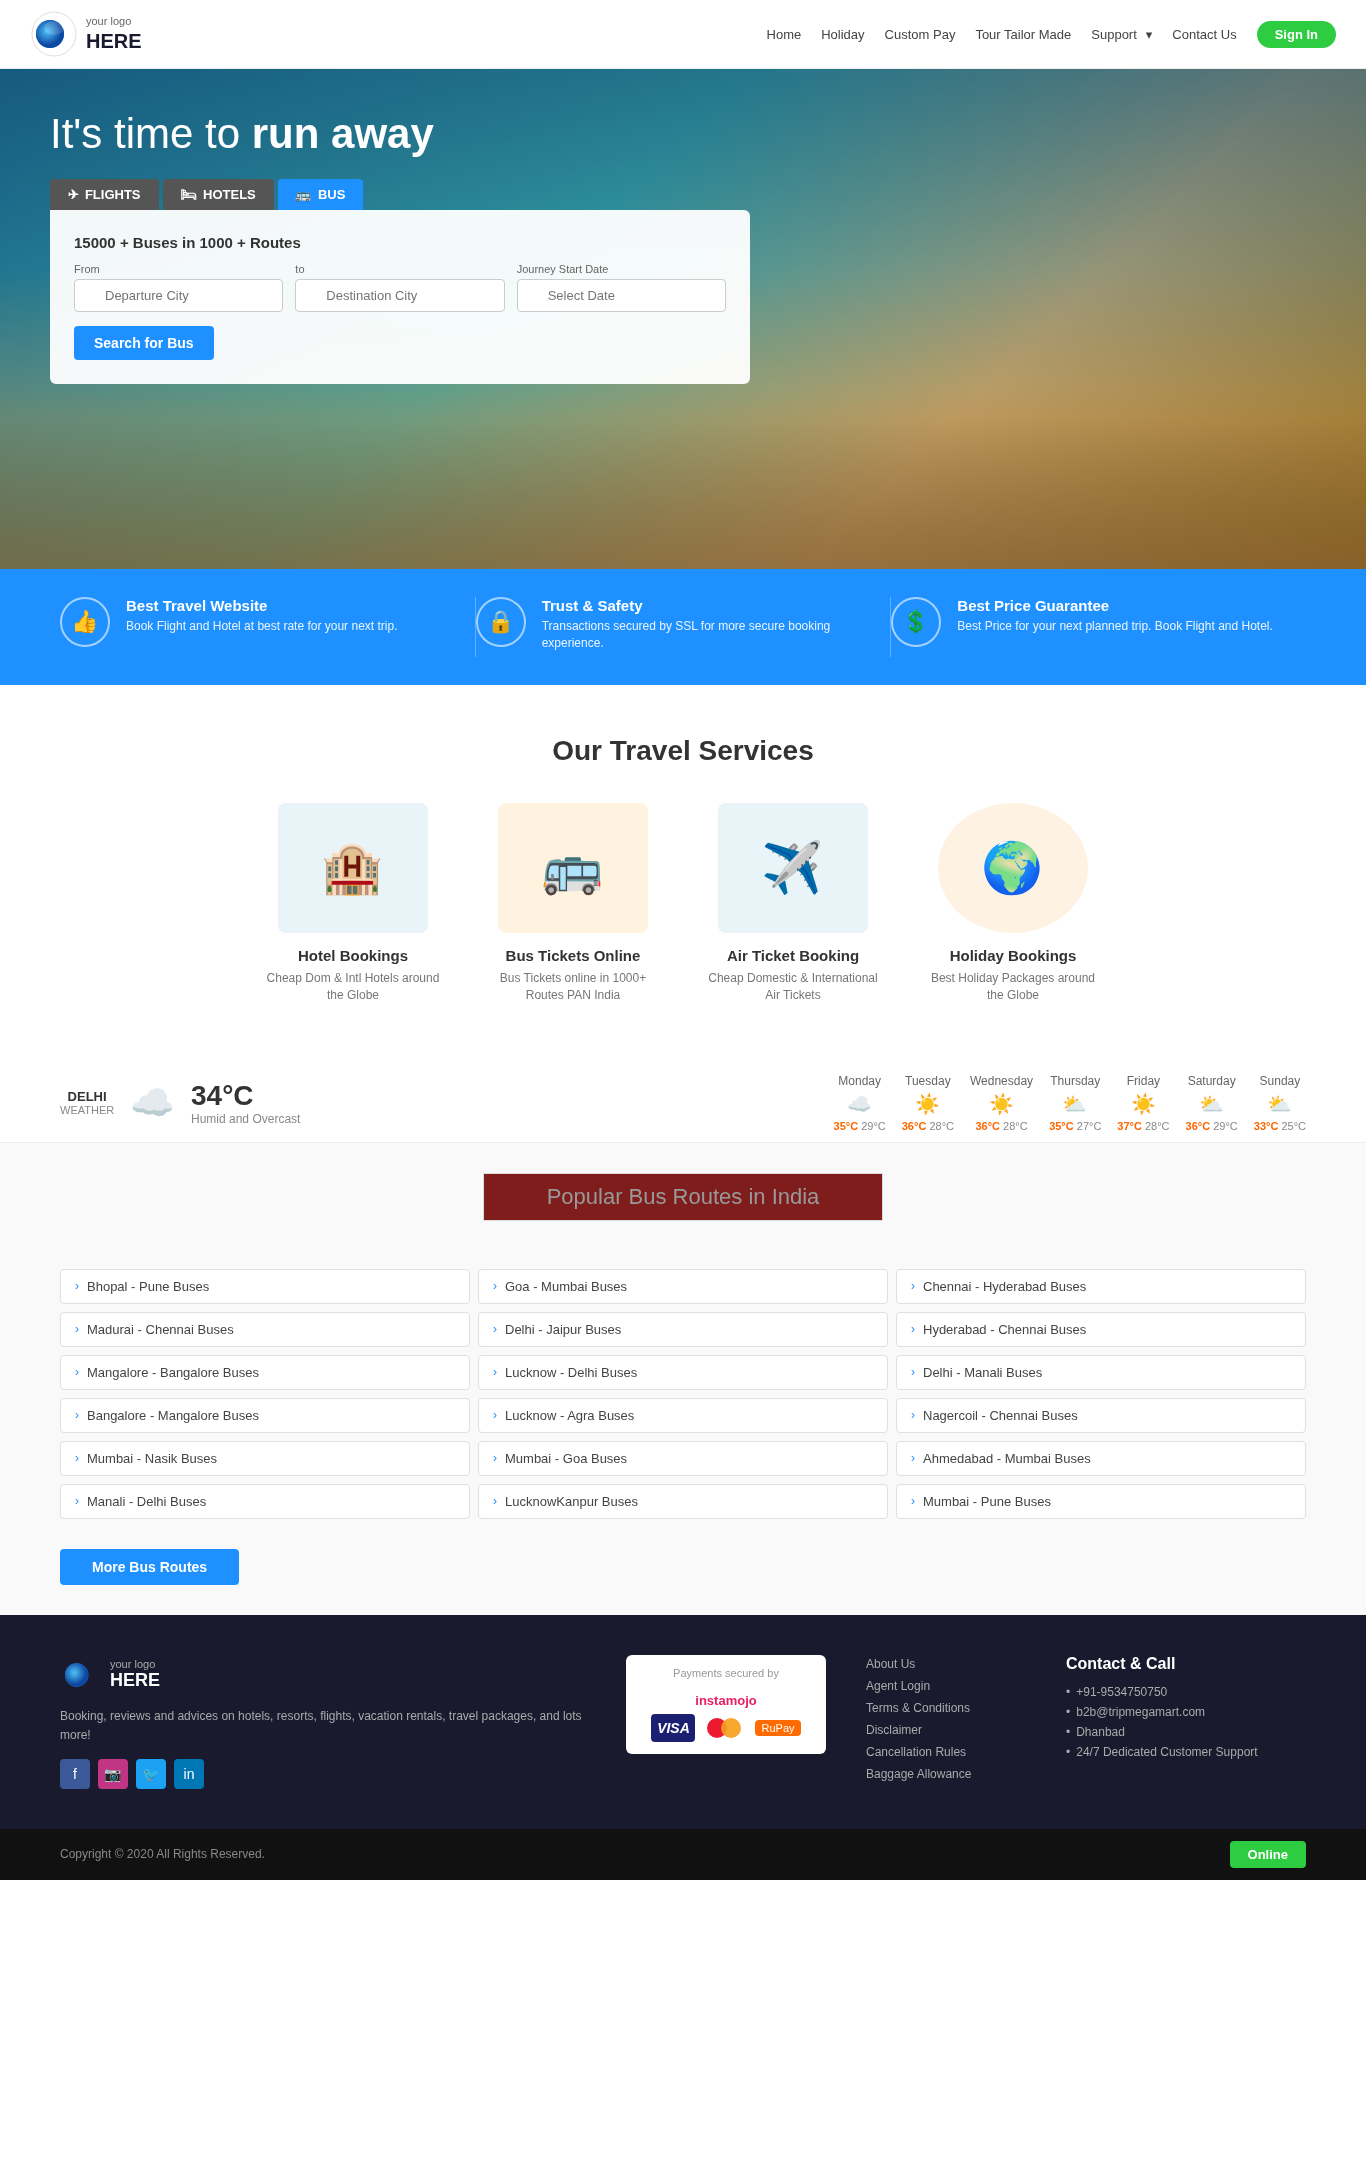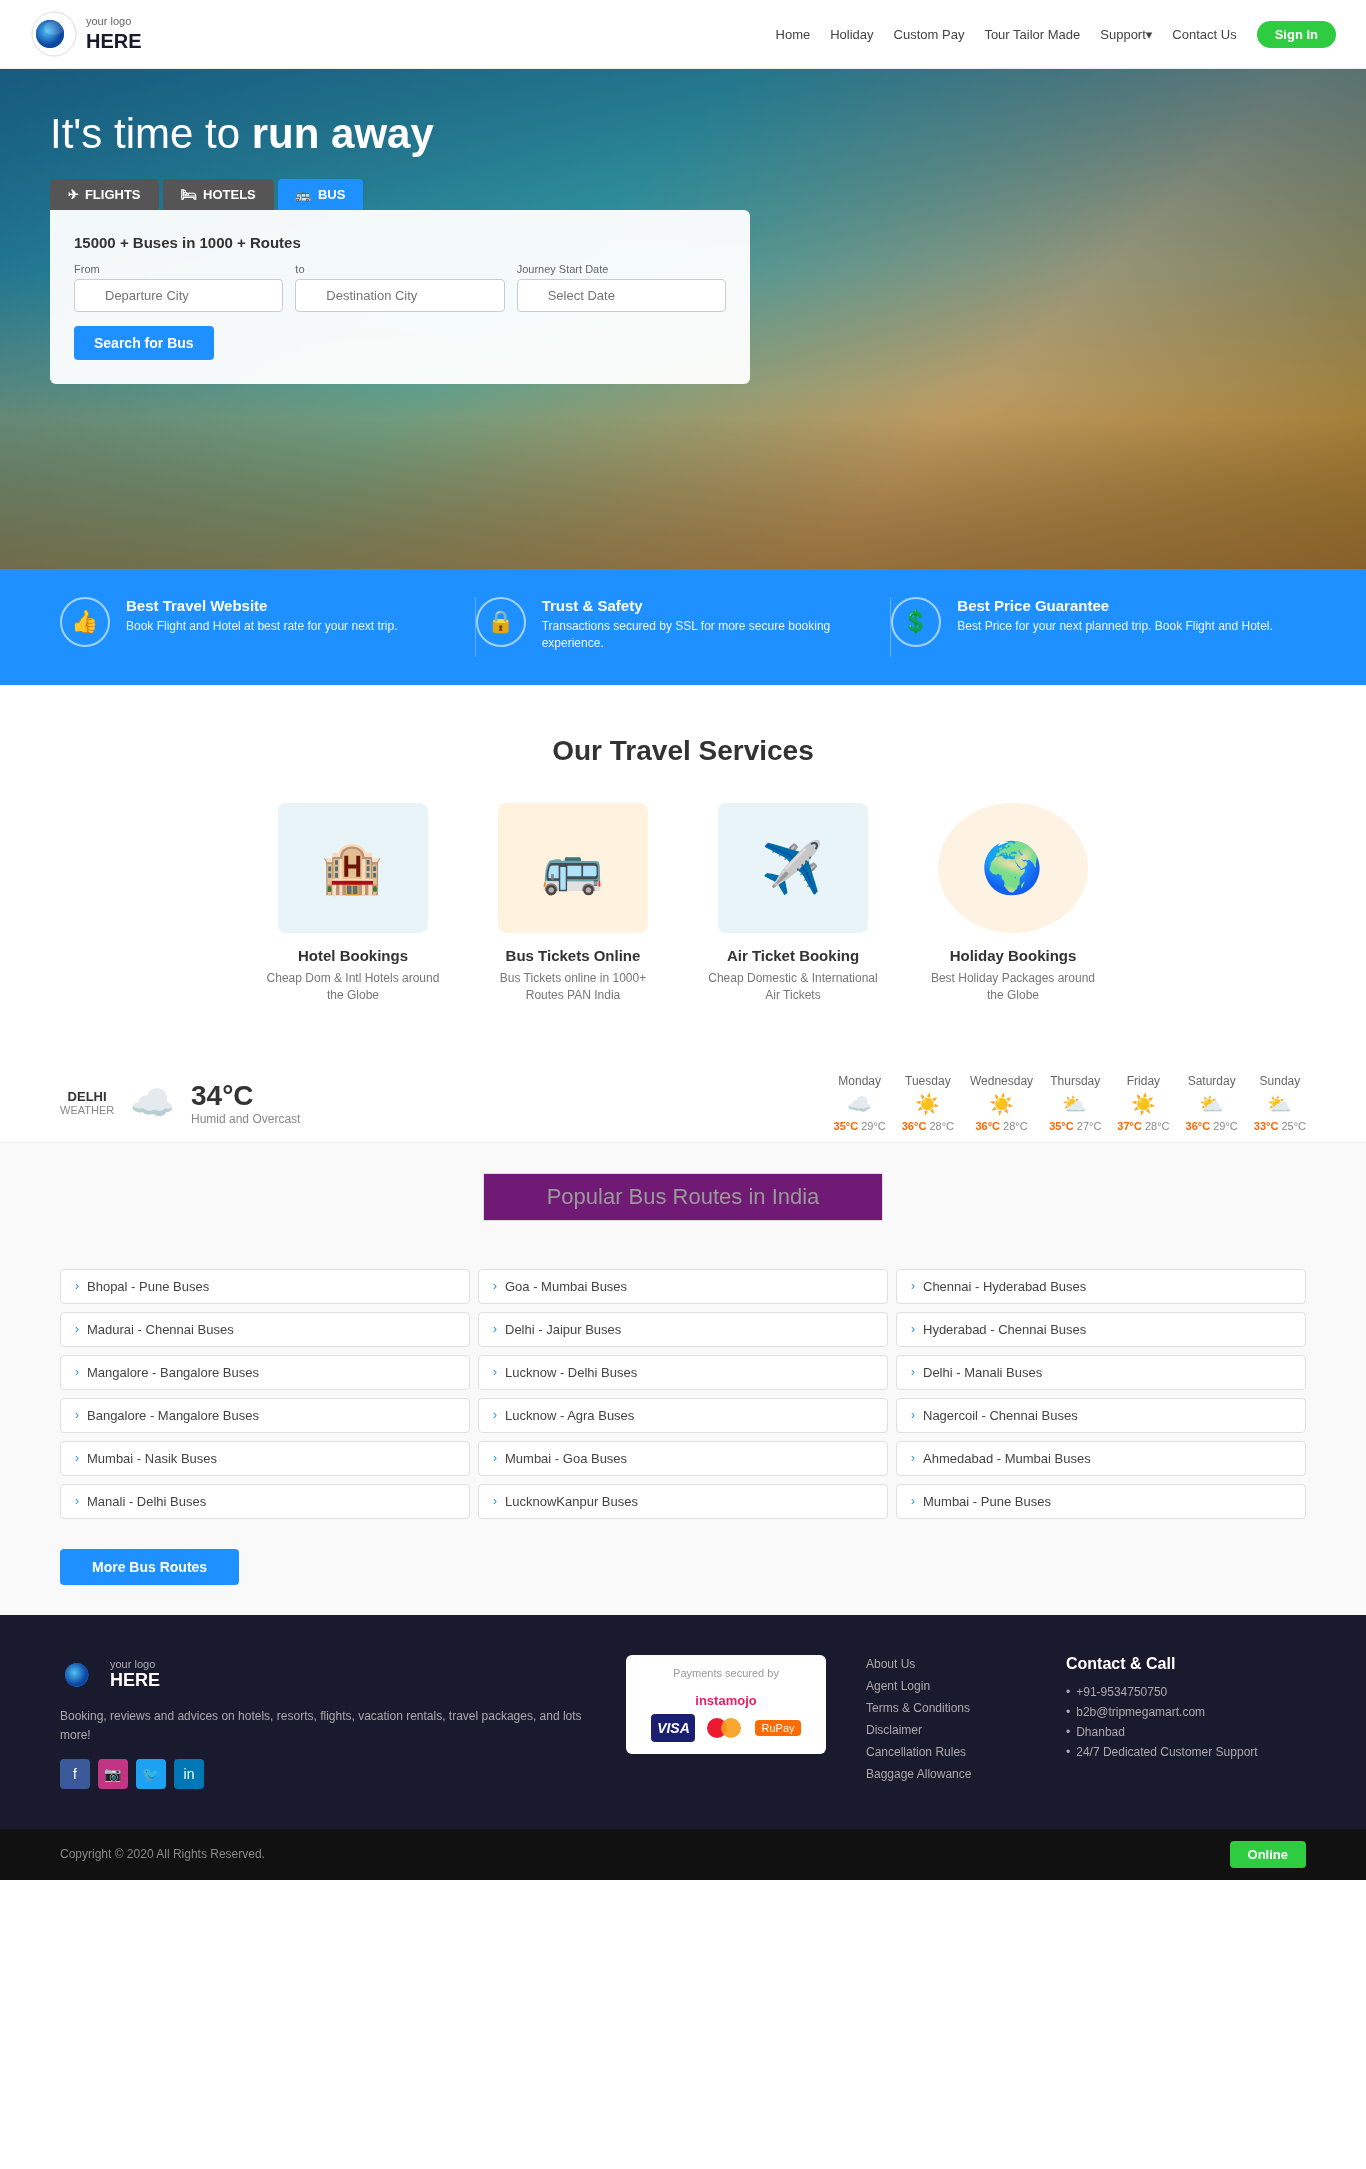--- a/index.html
+++ b/index.html
@@ -10,21 +10,21 @@
       display: flex; align-items: center; justify-content: space-between;
       padding: 10px 30px; background: #fff; border-bottom: 1px solid #eee;
       position: relative; z-index: 10;
     }
     .logo-area { display: flex; align-items: center; gap: 8px; }
     .logo-circle { width: 48px; height: 48px; }
     .logo-text { font-size: 11px; color: #666; line-height: 1.2; }
     .logo-text strong { font-size: 20px; font-weight: 900; color: #1a1a2e; text-transform: uppercase; }
     .nav-links { display: flex; align-items: center; gap: 20px; font-size: 13px; color: #444; }
     .nav-links span { cursor: pointer; }
-    .nav-support { display: flex; align-items: center; gap: 0; cursor: pointer; }
+    .nav-support { display: flex; align-items: center; gap: 9px; cursor: pointer; }
     .btn-signin {
       background: #2ecc40; color: #fff; border: none; border-radius: 20px;
       padding: 6px 18px; font-size: 13px; cursor: pointer; font-weight: bold;
     }
 
     
     .hero {
       position: relative; height: 500px; overflow: hidden;
       background: linear-gradient(135deg, #1a6b8a 0%, #3aada8 40%, #c9a96e 70%, #8b6914 100%);
     }
@@ -120,21 +120,21 @@
     .forecast-day .day-icon { font-size: 20px; margin-bottom: 4px; }
     .forecast-day .temps { font-size: 11px; color: #333; }
     .temp-high { color: #ff6600; font-weight: bold; }
     .temp-low { color: #888; }
 
     
     .routes-section { padding: 30px 60px; background: #f9f9f9; }
     .routes-title {
       text-align: center; font-size: 22px; color: #999; border: 1px solid #ddd;
       padding: 10px 30px; display: inline-block; margin: 0 auto 24px;
-      width: 100%; max-width: 400px; background: #701a75;
+      width: 100%; max-width: 400px; background: #7f1d1d;
     }
     .routes-title-wrap { text-align: center; margin-bottom: 24px; }
     .routes-grid { display: grid; grid-template-columns: repeat(3, 1fr); gap: 8px; margin-bottom: 20px; }
     .route-item {
       background: #fff; border: 1px solid #e0e0e0; border-radius: 4px;
       padding: 9px 14px; font-size: 13px; color: #444; cursor: pointer;
       display: flex; align-items: center; gap: 8px;
     }
     .route-chevron { color: #1e90ff; font-size: 12px; }
     .btn-more-routes {

